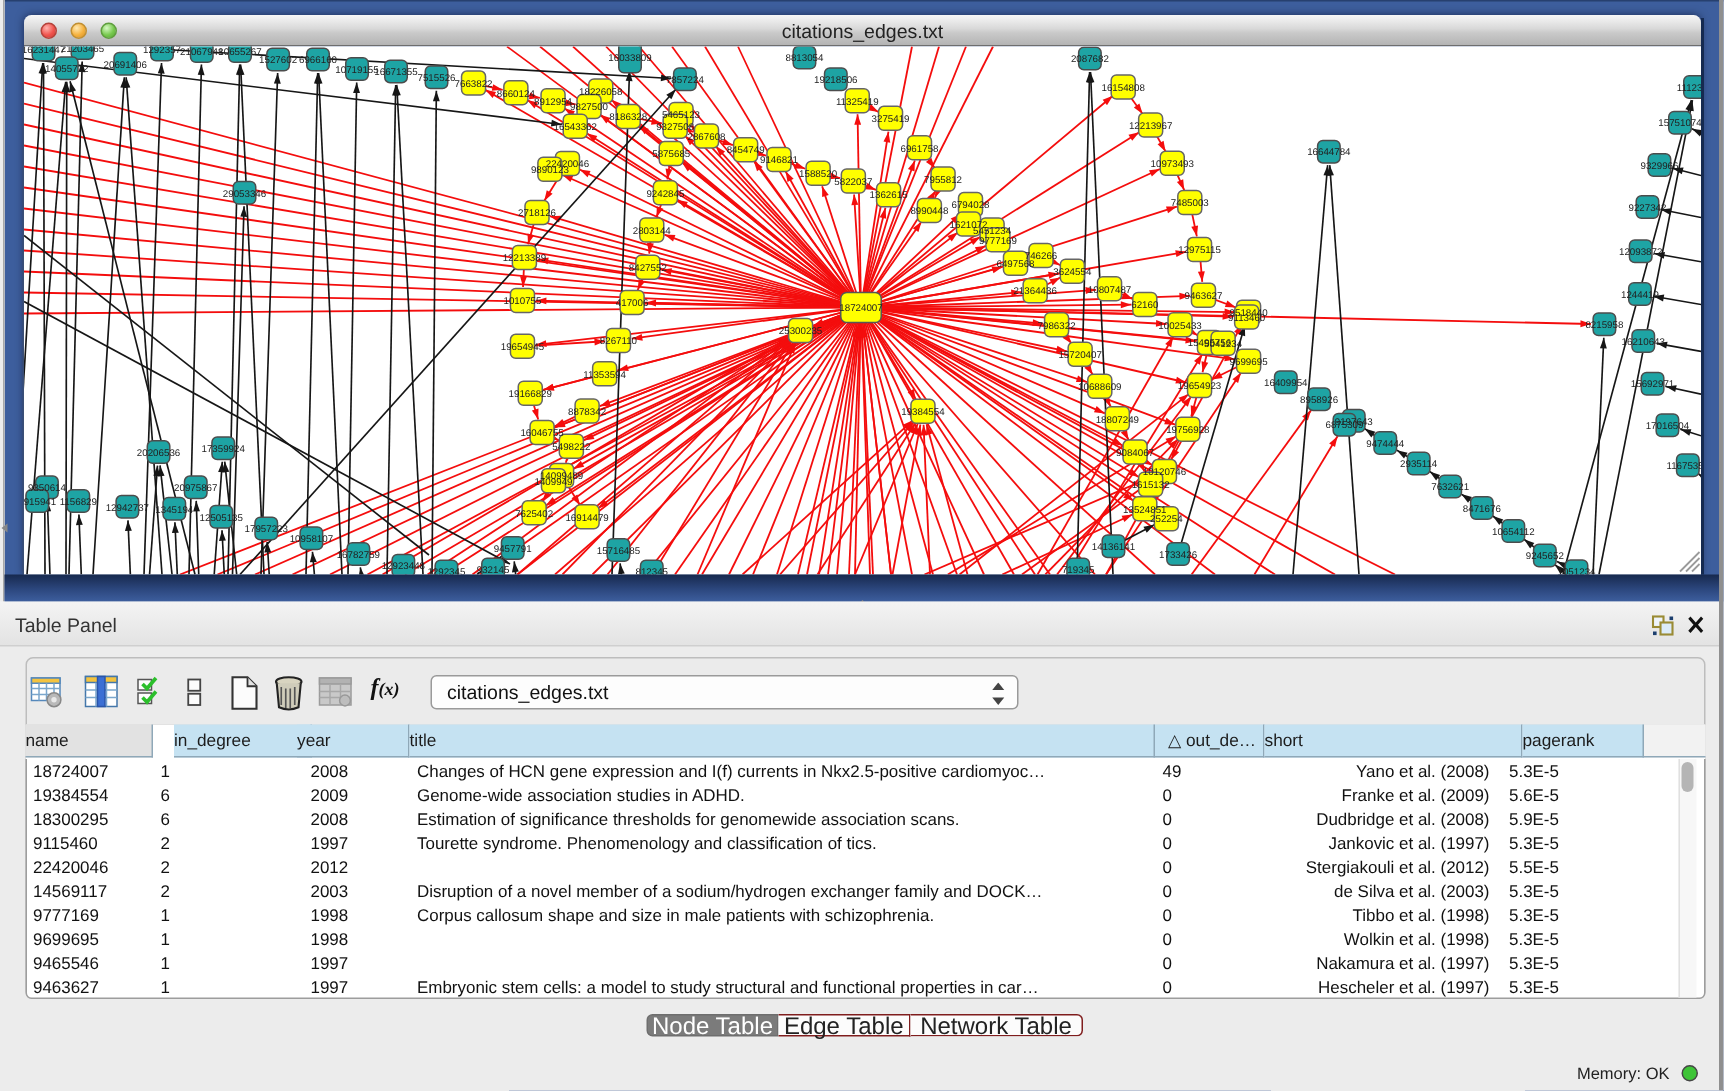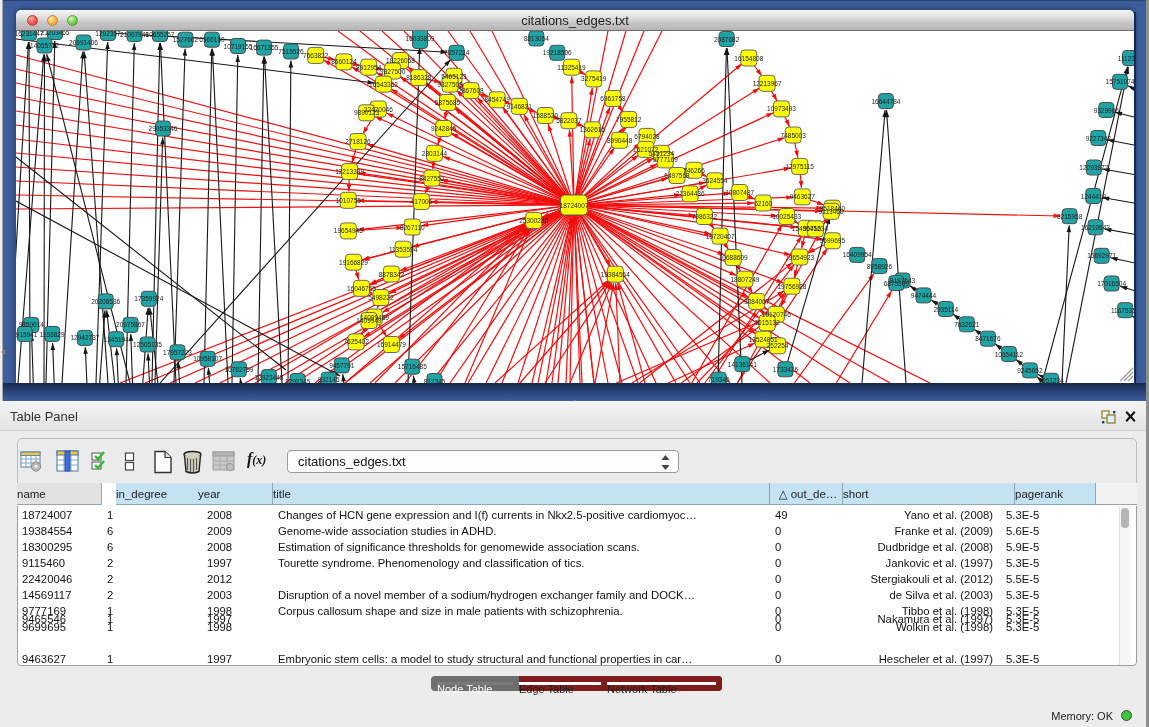--- a/index.html
+++ b/index.html
@@ -29,22 +29,22 @@
 #tablewrap{position:absolute;left:17px;top:483px;width:1120px;height:183px;background:#ffffff;
  border:1px solid #9d9d9d;border-radius:0 0 4px 4px;overflow:hidden}
 .hcell{position:absolute;top:483px;height:22px;background:#c5e2f2;border-right:1px solid #8fa8b8;
  border-bottom:1px solid #8fa8b8;font-size:11.5px;color:#1c1c1c;text-align:left;line-height:22px}
 .trow{position:absolute;left:0;width:1102px;height:16px;font-size:11.3px;color:#111}
 .trow span{position:absolute;top:1px;white-space:nowrap}
 
 #combo{position:absolute;left:287px;top:450px;width:392px;height:23px;background:#fdfdfd;
  border:1px solid #9a9a9a;border-radius:4px;font-size:13px;color:#111;line-height:21px;padding-left:10px}
 
-.tab{position:absolute;top:676px;height:15px;font-size:11px;line-height:15px;text-align:left;
- border:6px solid #7f1d1d;background:#fcfcfc;color:#222}
+.tab{position:absolute;top:676px;height:15px;font-size:16px;line-height:15px;text-align:center;
+ border:1px solid #7f1d1d;background:#fcfcfc;color:#222}
 
 #mem{position:absolute;right:36px;top:710px;font-size:11px;color:#222}
 #memdot{position:absolute;right:17px;top:710px;width:11px;height:11px;border-radius:50%;
  background:#3ec437;border:1px solid #464646}
 .icon{position:absolute;top:450px}
 </style></head>
 <body>
 <div id="mdi"></div>
 <div id="leftstrip"></div>
 <div id="win">
@@ -1013,21 +1013,21 @@
     <span style="left:1006px">5.3E-5</span>
 </div>
 <div class="trow" style="top:620.0px">
 <span style="left:22px">9699695</span>
     <span style="left:107px">1</span>
     <span style="left:207px">1998</span>
     <span style="left:775px">0</span>
     <span style="left:auto;right:109px">Wolkin et al. (1998)</span>
     <span style="left:1006px">5.3E-5</span>
 </div>
-<div class="trow" style="top:612px">
+<div class="trow" style="top:636.0px">
 <span style="left:22px">9465546</span>
     <span style="left:107px">1</span>
     <span style="left:207px">1997</span>
     <span style="left:775px">0</span>
     <span style="left:auto;right:109px">Nakamura et al. (1997)</span>
     <span style="left:1006px">5.3E-5</span>
 </div>
 <div class="trow" style="top:652.0px">
 <span style="left:22px">9463627</span>
     <span style="left:107px">1</span>

